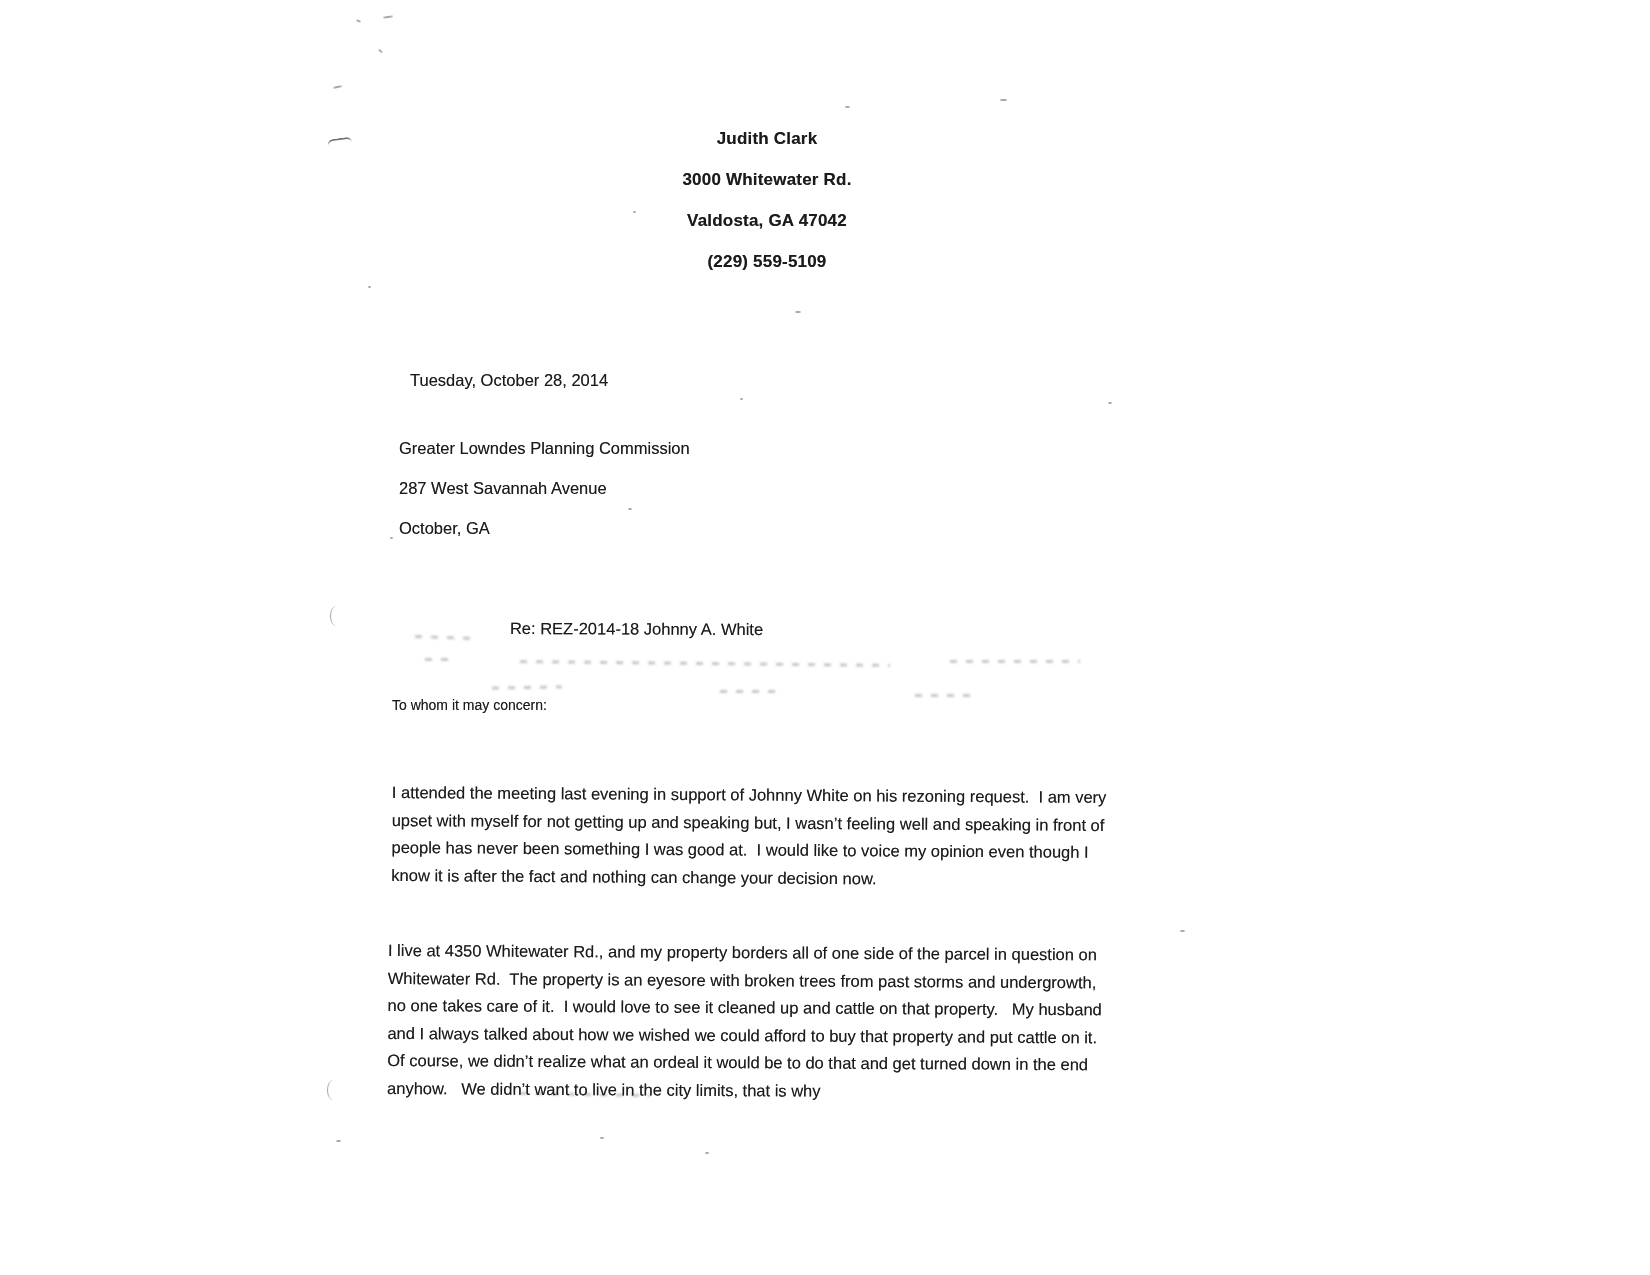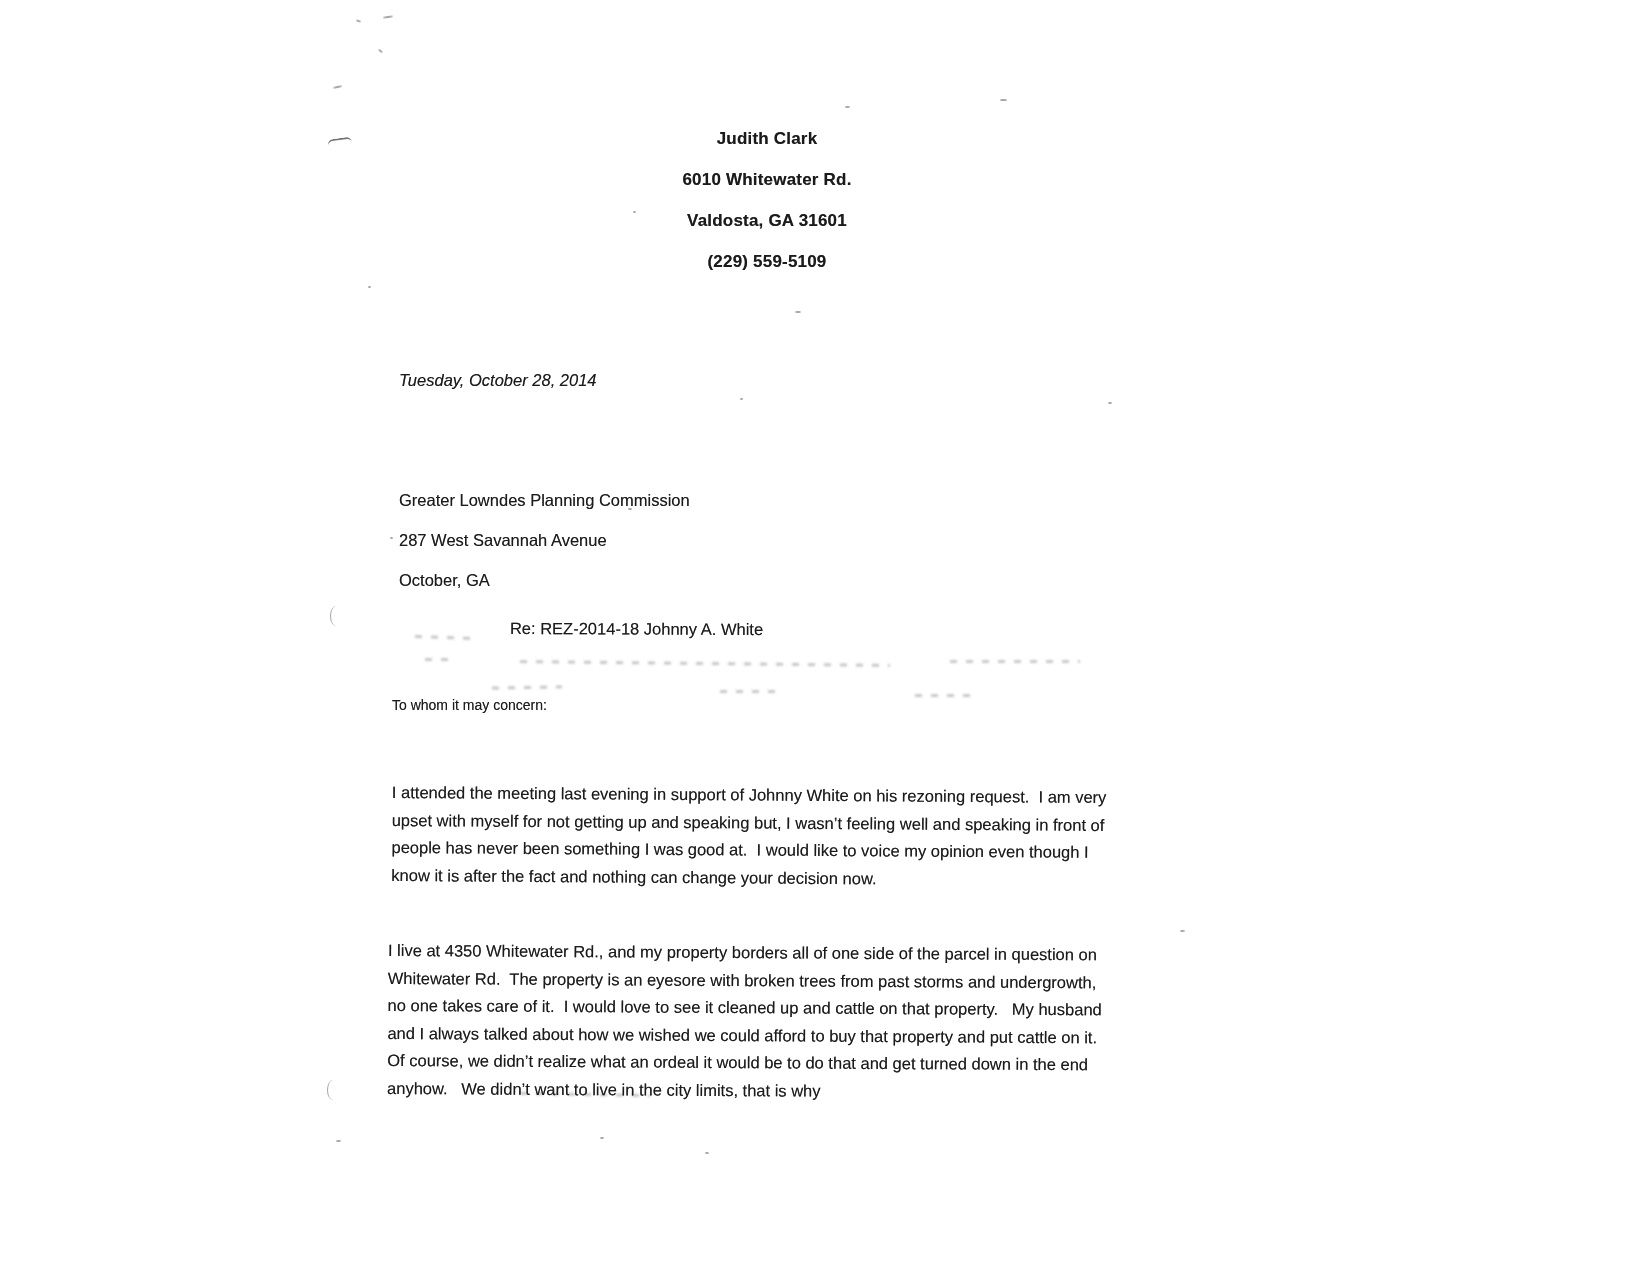--- a/index.html
+++ b/index.html
@@ -25,31 +25,30 @@
     width: 748px;
     text-align: center;
     font-weight: 700;
     font-size: 17px;
     line-height: 41px;
     letter-spacing: 0.2px;
   }
 
   .date {
     position: absolute;
-    left: 399px;
+    left: 410px;
     top: 369px;
     font-size: 16.5px;
     line-height: 22px;
-    font-style: italic;
   }
 
   .recipient {
     position: absolute;
     left: 399px;
-    top: 480px;
+    top: 428px;
     font-size: 16.5px;
     line-height: 40px;
   }
 
   .subject {
     position: absolute;
     left: 510px;
     top: 619px;
     font-size: 16.5px;
     transform: rotate(0.25deg);
@@ -166,22 +165,22 @@
   <div class="artifact smudge s2"></div>
   <div class="artifact smudge s3"></div>
   <div class="artifact smudge s4"></div>
   <div class="artifact smudge s5"></div>
   <div class="artifact smudge s6"></div>
   <div class="artifact smudge s7"></div>
   <div class="artifact smudge s8"></div>
 
   <div class="sender">
     <p>Judith Clark</p>
-    <p>6010 Whitewater Rd.</p>
-    <p>Valdosta, GA 31601</p>
+    <p>3000 Whitewater Rd.</p>
+    <p>Valdosta, GA 47042</p>
     <p>(229) 559-5109</p>
   </div>
 
   <p class="date">Tuesday, October 28, 2014</p>
 
   <div class="recipient">
     <p>Greater Lowndes Planning Commission</p>
     <p>287 West Savannah Avenue</p>
     <p>October, GA</p>
   </div>

